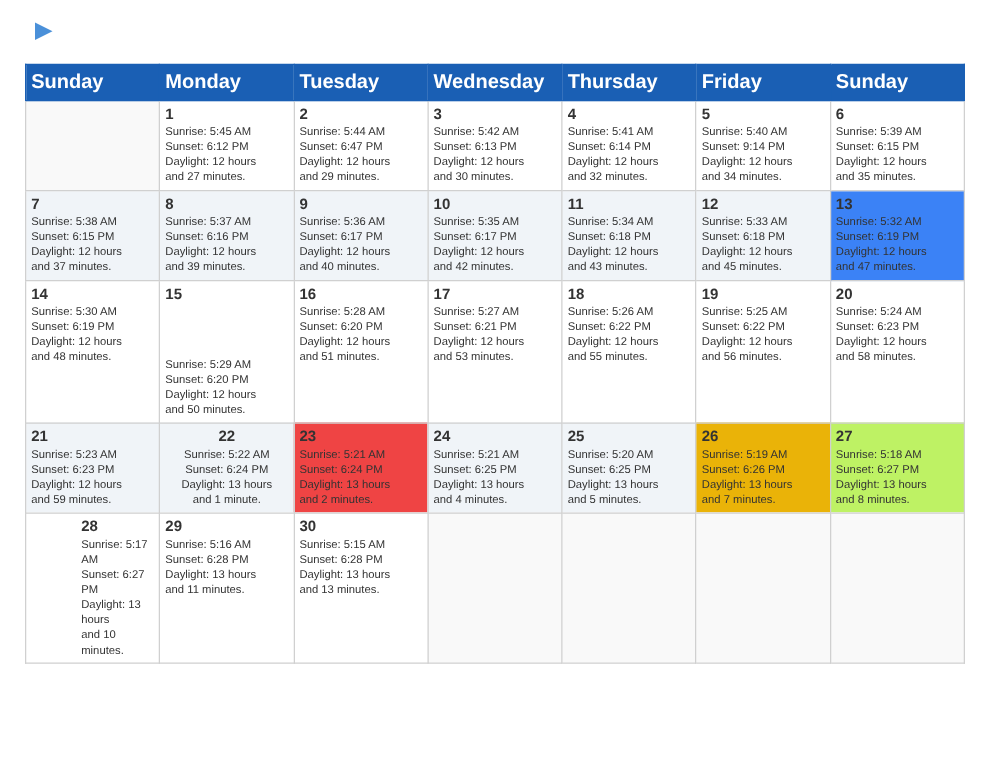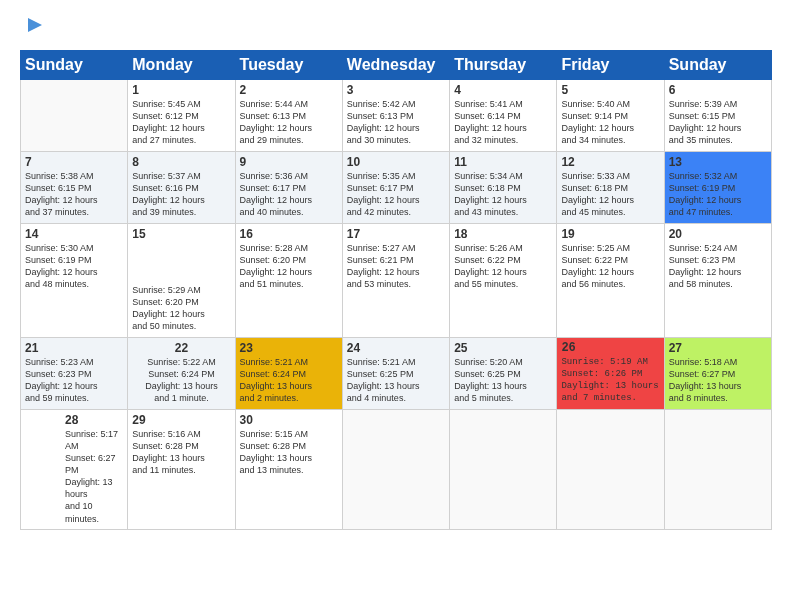--- a/index.html
+++ b/index.html
@@ -136,21 +136,21 @@
           <td style="background: rgb(255, 255, 255);">
             <span class="day-num">1</span>
             <div class="cell-text" style="white-space: pre-line;">Sunrise: 5:45 AM
 Sunset: 6:12 PM
 Daylight: 12 hours
 and 27 minutes.</div>
           </td>
           <td style="background: rgb(255, 255, 255);">
             <span class="day-num">2</span>
             <div class="cell-text" style="white-space: pre-line;">Sunrise: 5:44 AM
-Sunset: 6:13 PM
+Sunset: 6:47 PM
 Daylight: 12 hours
 and 29 minutes.</div>
           </td>
           <td style="background: rgb(255, 255, 255);">
             <span class="day-num">3</span>
             <div class="cell-text" style="white-space: pre-line;">Sunrise: 5:42 AM
 Sunset: 6:13 PM
 Daylight: 12 hours
 and 30 minutes.</div>
           </td>
@@ -286,42 +286,42 @@
 Daylight: 12 hours
 and 59 minutes.</div>
           </td>
           <td style="background: rgb(240, 244, 248); text-align: center;">
             <span class="day-num">22</span>
             <div class="cell-text" style="white-space: pre-line;">Sunrise: 5:22 AM
 Sunset: 6:24 PM
 Daylight: 13 hours
 and 1 minute.</div>
           </td>
-          <td style="background: #eab308;">
+          <td style="background: #ef4444;">
             <span class="day-num">23</span>
             <div class="cell-text" style="white-space: pre-line;">Sunrise: 5:21 AM
 Sunset: 6:24 PM
 Daylight: 13 hours
 and 2 minutes.</div>
           </td>
           <td style="background: rgb(240, 244, 248);">
             <span class="day-num">24</span>
             <div class="cell-text" style="white-space: pre-line;">Sunrise: 5:21 AM
 Sunset: 6:25 PM
 Daylight: 13 hours
 and 4 minutes.</div>
           </td>
           <td style="background: rgb(240, 244, 248);">
             <span class="day-num">25</span>
             <div class="cell-text" style="white-space: pre-line;">Sunrise: 5:20 AM
 Sunset: 6:25 PM
 Daylight: 13 hours
 and 5 minutes.</div>
           </td>
-          <td style="background: #ef4444; font-family: Liberation Mono, monospace;">
+          <td style="background: #eab308;">
             <span class="day-num">26</span>
             <div class="cell-text" style="white-space: pre-line;">Sunrise: 5:19 AM
 Sunset: 6:26 PM
 Daylight: 13 hours
 and 7 minutes.</div>
           </td>
           <td style="background: #bef264;">
             <span class="day-num">27</span>
             <div class="cell-text" style="white-space: pre-line;">Sunrise: 5:18 AM
 Sunset: 6:27 PM

